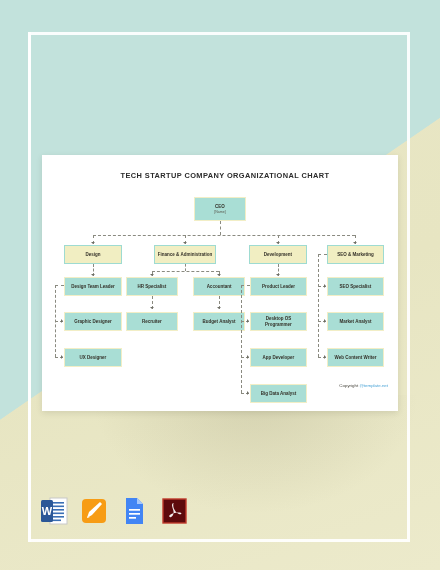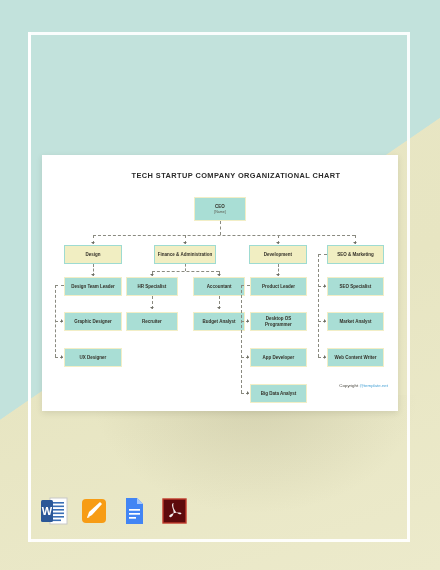--- a/index.html
+++ b/index.html
@@ -33,21 +33,21 @@
     position:absolute;left:28px;top:32px;width:3px;height:510px;
     background:rgba(255,255,255,.92);
   }
   
   #card{
     position:absolute;left:42px;top:155px;width:356px;height:256px;
     background:#ffffff;
     box-shadow:0 2px 6px rgba(60,60,40,.13);
   }
   #doc-title{
-    position:absolute;left:16px;top:16px;width:356px;text-align:center;
+    position:absolute;left:5px;top:16px;width:356px;text-align:center;
     font-size:7.4px;font-weight:bold;letter-spacing:.42px;color:#2b2b2b;
   }
   
   .node{
     position:absolute;box-sizing:border-box;
     display:flex;align-items:center;justify-content:center;
     text-align:center;line-height:1.18;
     font-size:4.5px;font-weight:bold;color:#333028;
     padding:1px 2px;
   }

